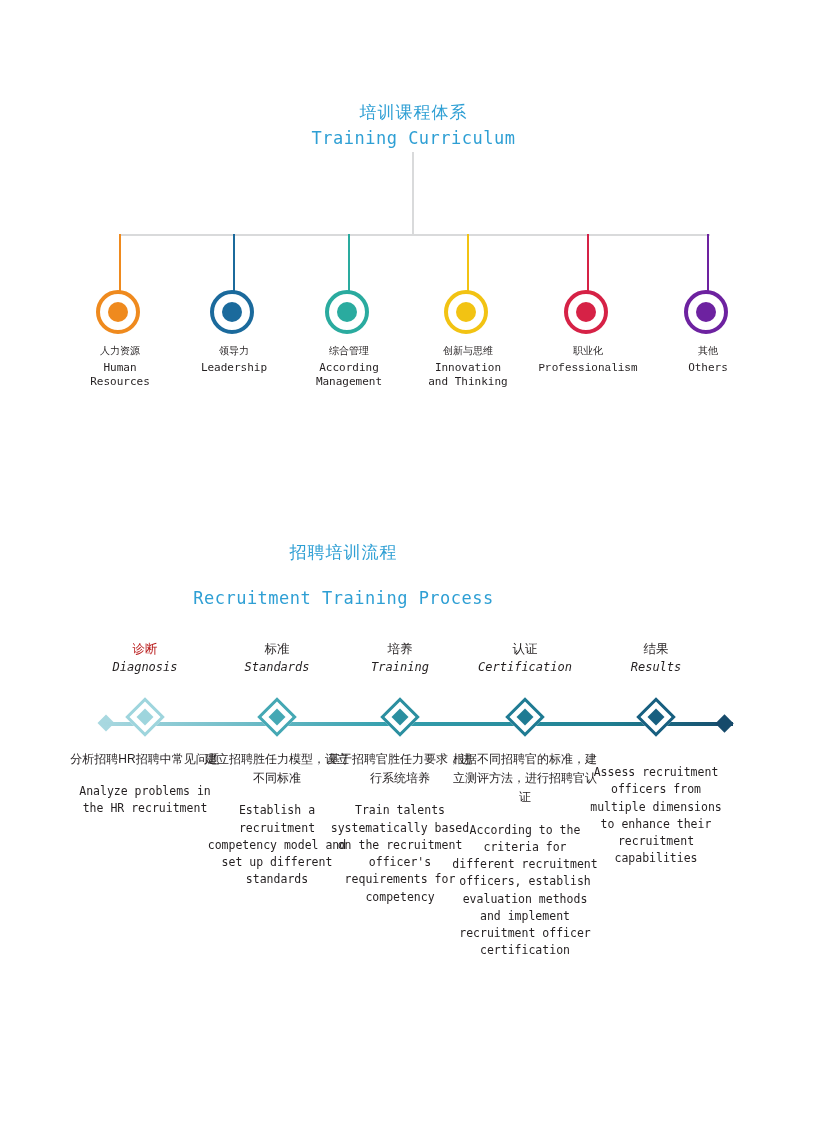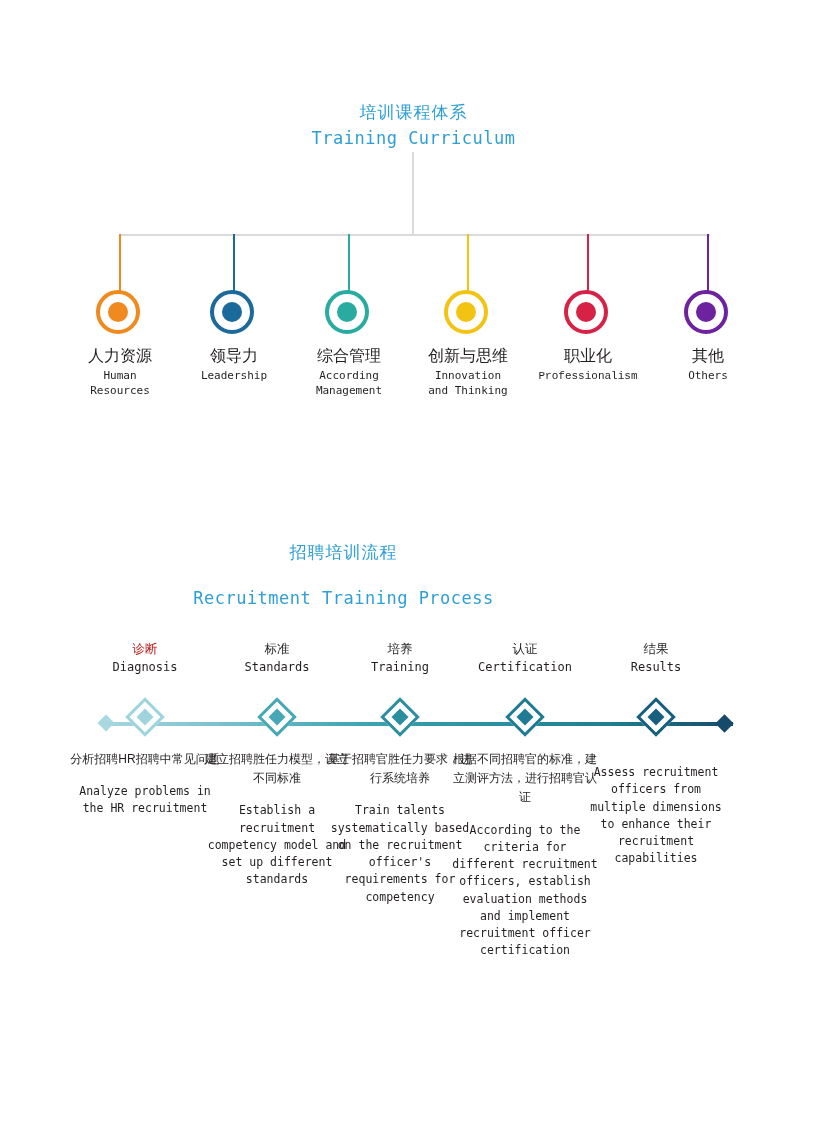--- a/index.html
+++ b/index.html
@@ -102,21 +102,21 @@
   }
   .branch .labels {
     position: absolute;
     left: -10px;
     top: 110px;
     width: 140px;
     text-align: center;
   }
   .branch .cn {
     font-family: "Liberation Sans", sans-serif;
-    font-size: 16px;
+    font-size: 10px;
     color: #231f20;
     line-height: 1.45;
     display: block;
   }
   .branch .en {
     font-family: "DejaVu Sans Mono", monospace;
     font-size: 11px;
     color: #231f20;
     line-height: 1.35;
     display: block;
@@ -182,20 +182,21 @@
     font-family: "Liberation Sans", sans-serif;
     font-size: 12.5px;
     line-height: 1.5;
     display: block;
   }
   .step .head .en {
     font-family: "DejaVu Sans Mono", monospace;
     font-size: 12px;
     line-height: 1.4;
     display: block;
+    font-style: italic;
   }
   .step .marker {
     position: absolute;
     left: 61px;
     top: 63px;
     width: 28px;
     height: 28px;
     border-width: 3px;
     border-style: solid;
     box-sizing: border-box;

